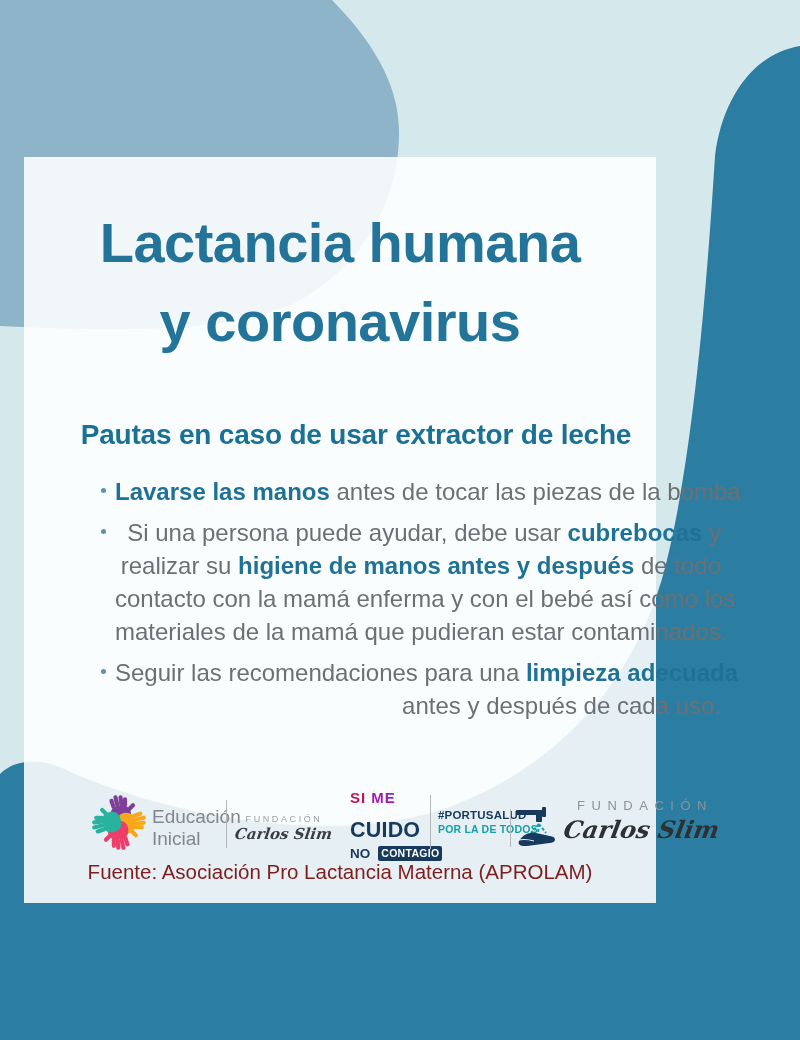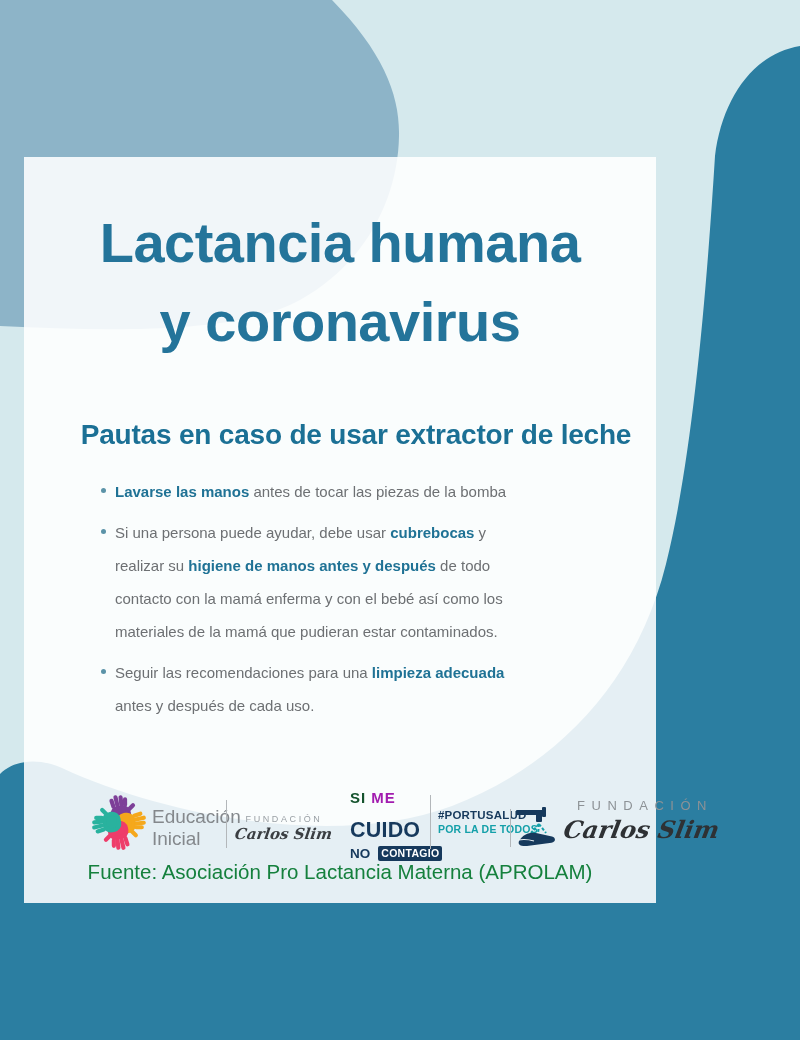--- a/index.html
+++ b/index.html
@@ -20,21 +20,21 @@
   .subtitle{
     position:absolute; top:262px; left:0; width:100%; text-align:center;
     font-size:28px; font-weight:bold; color:#1b7095; letter-spacing:-0.2px;padding-left:16px;
   }
   .bullets{
     position:absolute; top:318px; left:77px; width:620px;
     margin:0; padding:0; list-style:none;
   }
   .bullets li{
     position:relative; padding-left:14px; margin:0 0 8px 0;
-    font-size:15px; color:#6d7073; line-height:33px;
+    font-size:24px; color:#6d7073; line-height:33px;text-align:right;
   }
   .bullets li::before{
     content:""; position:absolute; left:0; top:13px; width:5px; height:5px;
     border-radius:50%; background:#5b93a8;
   }
   .bline{white-space:nowrap;}
   .bline .b{font-weight:bold; color:#1f7295;}
   
   .abs{position:absolute;}
   .hands-logo{left:66px; top:634px;}
@@ -42,39 +42,39 @@
   .vdiv{width:1px; background:#b3b7ba;}
   .div1{left:202px; top:643px; height:48px;}
   .fund-sm{left:208px; top:657px; width:104px; text-align:center;}
   .f-top{font-size:9px; letter-spacing:2.6px; color:#9aa0a5; white-space:nowrap;}
   .f-script{
     display:inline-block; font-family:"DejaVu Serif", serif; font-style:italic; font-weight:bold;
     font-size:15px; color:#3a3e42; transform:skewX(-8deg); margin-top:1px; white-space:nowrap;
   }
   .cuido{left:326px; top:633px; width:80px; line-height:1;}
   .c1{font-size:15px; font-weight:bold; letter-spacing:1px;}
-  .c1 .si{color:#14532d;} .c1 .me{color:#a21caf;}
+  .c1 .si{color:#be185d;} .c1 .me{color:#a21caf;}
   .c2{font-size:21.5px; font-weight:bold; color:#16395c; margin-top:15px; letter-spacing:0.2px;}
   .c3{display:flex; align-items:center; gap:8px; margin-top:4px; font-size:13.5px; font-weight:bold; color:#16395c;}
   .contagio{background:#16395c; color:#fff; font-size:10.5px; font-weight:bold; padding:2px 3px 3px; border-radius:2px; letter-spacing:0.3px;}
   .div2{left:406px; top:638px; height:54px;}
   .ptsalud{left:414px; top:653px; line-height:1;}
   .p1{font-size:11.5px; font-weight:bold; color:#16395c; letter-spacing:0.2px;}
   .p2{font-size:10.5px; font-weight:bold; color:#14a0a9; margin-top:2px; letter-spacing:0.2px;}
   .div3{left:486px; top:652px; height:38px;}
   .wash{left:490px; top:646px;}
   .fund-lg{left:540px; top:641px; width:156px; text-align:center;}
   .f-top-lg{font-size:13px; letter-spacing:6.5px; color:#8d9296; padding-left:6px; white-space:nowrap;}
   .f-script-lg{
     display:inline-block; font-family:"DejaVu Serif", serif; font-style:italic; font-weight:bold;
     font-size:24px; color:#2e3134; transform:skewX(-10deg); margin-top:2px; white-space:nowrap;
   }
   .source{
     position:absolute; top:703px; left:0; width:100%; text-align:center;
-    font-size:20.5px; color:#15803d;
+    font-size:20.5px; color:#7f1d1d;
   }
 </style>
 </head>
 <body>
 
 <div class="stage">
 
   <svg class="bg-svg" width="800" height="1040" viewBox="0 0 800 1040" aria-hidden="true">
     <rect width="800" height="1040" fill="#d5e9ed"></rect>
     <path d="M0,0 L332,0 C383,52 400,95 399,136 C398,196 368,262 300,300 C240,333 120,332 0,326 Z" fill="#8db4c8"></path>

